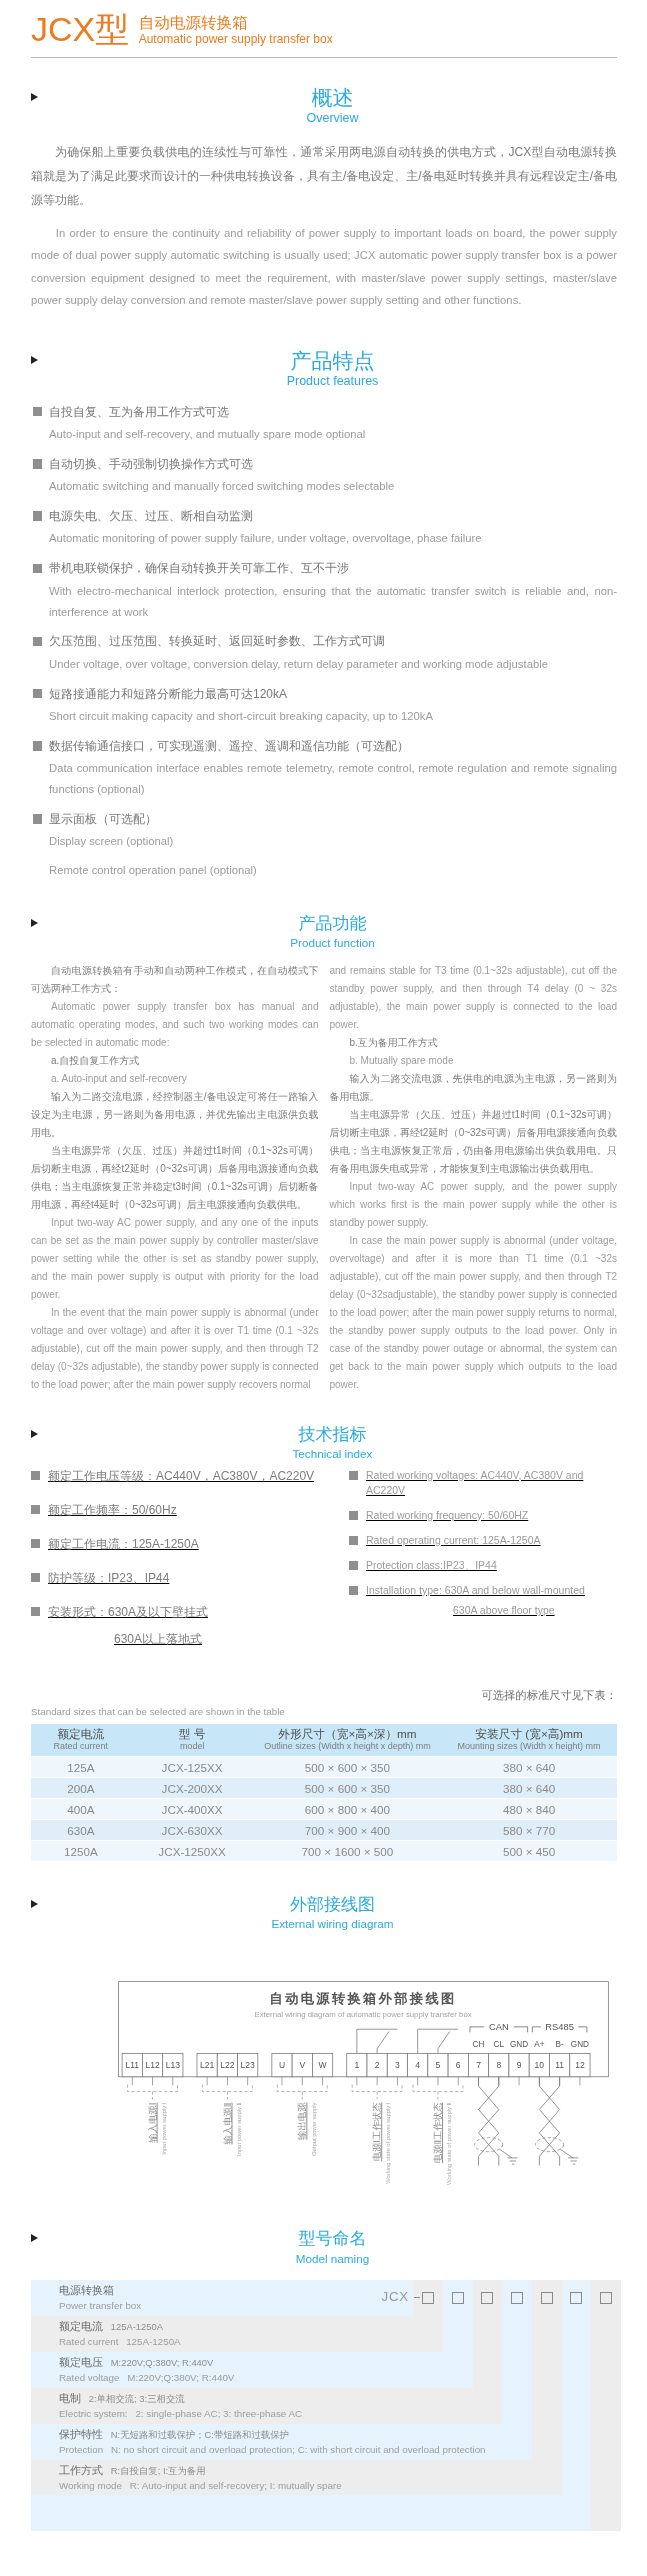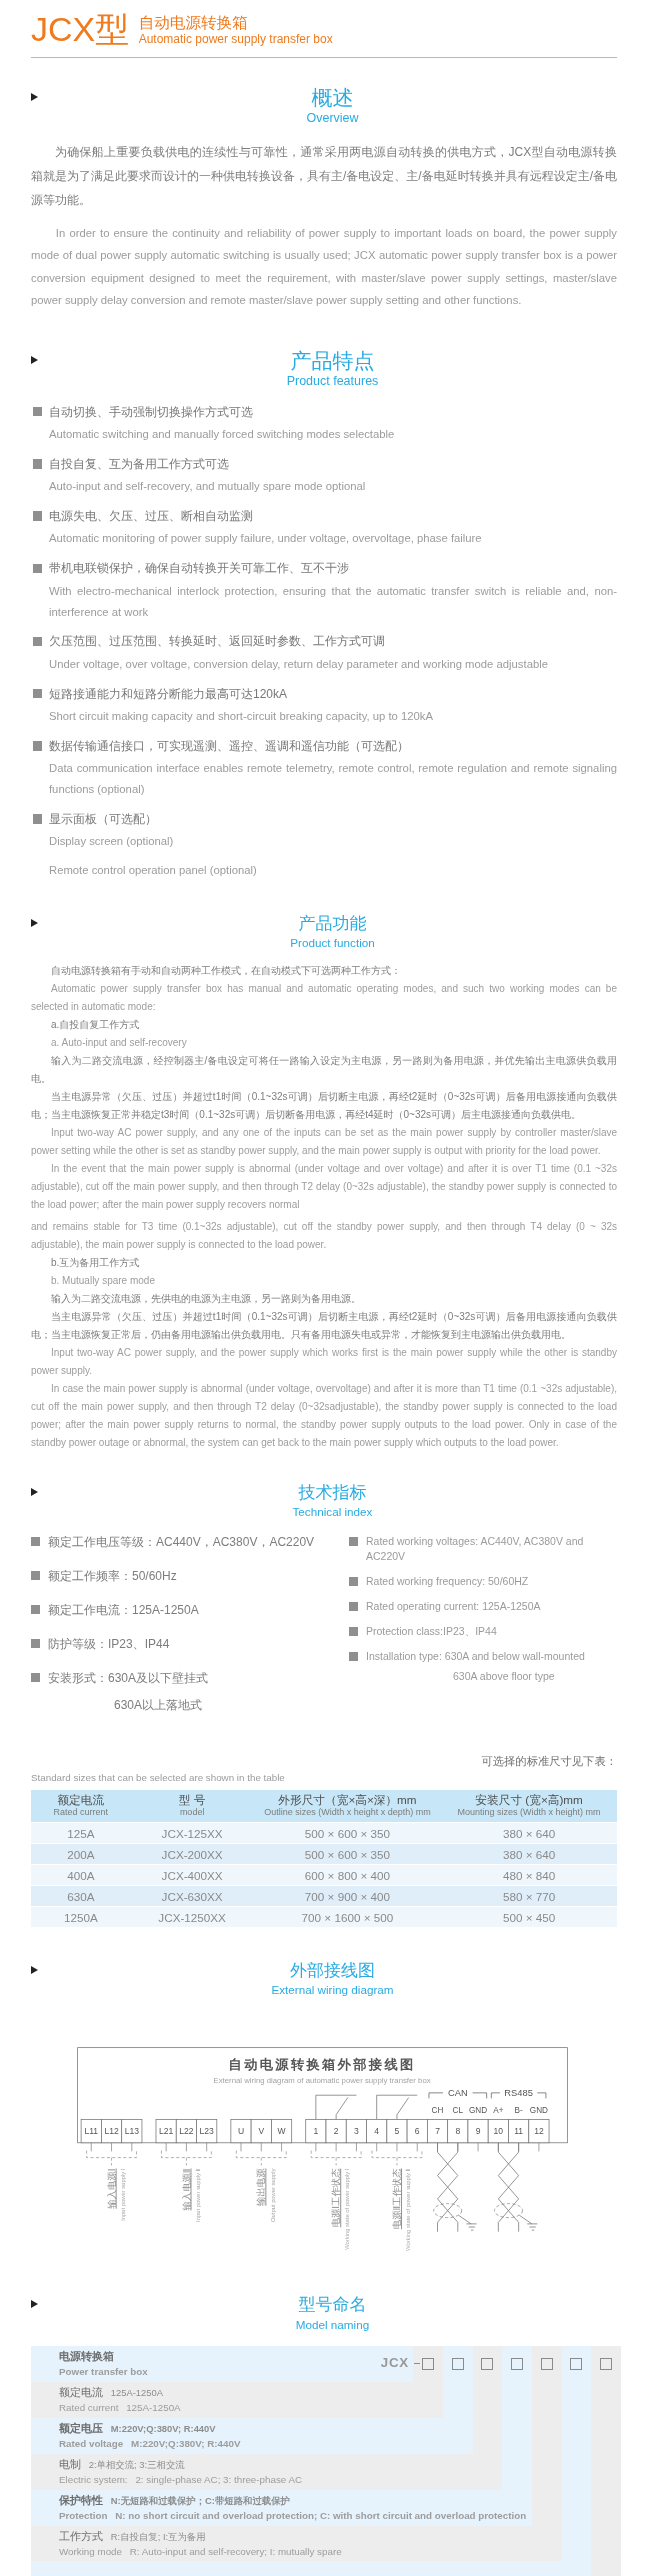--- a/index.html
+++ b/index.html
@@ -27,28 +27,28 @@
   .ov-en{margin:9.4px 0 0 0;color:#9c9c9c;font-size:11.3px;line-height:22.6px;text-align:justify;text-indent:2.2em;}
 
   
   .feat{margin-top:7.8px;margin-left:1.6px;}
   .sq{display:inline-block;width:9.4px;height:9.4px;background:#8f8f8f;margin-right:7px;}
   .feat-cn{color:#787878;font-size:12px;line-height:23.4px;}
   .feat-cn .sq{vertical-align:-0.8px;}
   .feat-en{color:#9c9c9c;font-size:11.3px;line-height:21px;margin-left:16.4px;text-align:justify;}
 
   
-  .cols{display:flex;gap:4px;margin-top:11px;flex-direction:column;}
+  .cols{display:flex;gap:11px;margin-top:11px;}
   .col{flex:1;font-size:10px;line-height:18px;text-align:justify;}
   .col p{margin:0;text-indent:2em;color:#7d7d7d;}
   .col p.en{color:#9d9d9d;}
   .col p.noindent{text-indent:0;}
 
   
-  .tech-cols{display:flex;margin-top:14px;}
+  .tech-cols{display:flex;margin-top:6px;text-decoration:underline;}
   .tech-left{width:318px;}
   .tech-right{flex:1;}
   .ti{position:relative;padding-left:17px;}
   .ti .sq{position:absolute;left:0;top:3.1px;}
   .tech-left .ti{color:#7d7d7d;font-size:12px;line-height:17px;margin-bottom:17px;}
   .tech-right .ti{color:#9b9b9b;font-size:10.5px;line-height:15px;margin-bottom:10px;}
   .ti-sub{margin-top:10px;}
   .tech-left .ti-sub{margin-left:66px;}
   .tech-right .ti-sub{margin-left:87px;margin-top:5.5px;}
 
@@ -58,35 +58,35 @@
   
   table.sizes{width:100%;border-collapse:separate;border-spacing:0 1.6px;margin-top:6.2px;}
   table.sizes th{background:#c7e6f7;font-weight:normal;padding:3.1px 1.6px 3.9px 1.6px;}
   .th-cn{font-size:11.7px;color:#4f4f4f;line-height:14px;}
   .th-en{font-size:9px;color:#7e7e7e;line-height:11px;}
   table.sizes td{font-size:11.7px;color:#8a8a8a;text-align:center;height:20px;padding:0;}
   table.sizes tbody tr:nth-child(odd) td{background:#eff7fd;}
   table.sizes tbody tr:nth-child(even) td{background:#e0eefa;}
 
   
-  .wiring-wrap{margin:20px 0 0 45px;}
+  .wiring-wrap{margin:20px 0 0 45px;text-align:right;}
   .wsvg text{font-family:"Liberation Sans","DejaVu Sans",sans-serif;}
   .wt-cn{font-size:17px;font-weight:bold;fill:#555;letter-spacing:3px;}
   .wt-en{font-size:10px;fill:#a3a3a3;}
   .term{font-size:11px;fill:#555;}
   .pin{font-size:10.5px;fill:#555;}
   .bus{font-size:12px;fill:#555;}
   .vcn{font-size:12px;fill:#8a8a8a;text-decoration:underline;}
   .ven{font-size:7.5px;fill:#a8a8a8;}
 
   
   .nm{position:relative;width:590px;height:290px;margin-top:14px;}
   .nm-row{position:absolute;left:0;height:36px;}
   .nm-strip{position:absolute;top:0;width:30px;}
-  .nm-blue{background:#e6f3fc;font-weight:bold;}
+  .nm-blue{background:#e6f3fc;}
   .nm-gray{background:#ededed;}
   .nm-txt{padding:3.1px 0 0 28px;}
   .nm-cn{font-size:11px;color:#6e6e6e;line-height:15.6px;white-space:nowrap;}
   .nm-cn .dsc{font-size:9.4px;color:#8d8d8d;margin-left:7.8px;}
   .nm-en{font-size:9.8px;color:#9d9d9d;line-height:14px;white-space:nowrap;}
   .nm-en .dsc{margin-left:7.8px;}
   .nm-code{position:absolute;left:0;top:0;width:378px;text-align:right;line-height:34px;font-size:13.3px;color:#999;letter-spacing:0.8px;}
   .nm-box{position:absolute;top:11.7px;width:10px;height:10px;border:1.2px solid #8a8a8a;background:transparent;}
   .nm-dash{position:absolute;top:16.4px;width:5.5px;height:1.6px;background:#8a8a8a;}
 </style>
@@ -112,26 +112,26 @@
   <p class="ov-cn">为确保船上重要负载供电的连续性与可靠性，通常采用两电源自动转换的供电方式，JCX型自动电源转换箱就是为了满足此要求而设计的一种供电转换设备，具有主/备电设定、主/备电延时转换并具有远程设定主/备电源等功能。</p>
   <p class="ov-en">In order to ensure the continuity and reliability of power supply to important loads on board, the power supply mode of dual power supply automatic switching is usually used; JCX automatic power supply transfer box is a power conversion equipment designed to meet the requirement, with master/slave power supply settings, master/slave power supply delay conversion and remote master/slave power supply setting and other functions.</p>
 
   <div class="sec" style="margin-top:37px;">
     <span class="tri"></span>
     <div class="sec-cn">产品特点</div>
     <div class="sec-en">Product features</div>
   </div>
   <div style="margin-top:11px;">
     <div class="feat">
+      <div class="feat-cn"><span class="sq"></span><span>自投自复、互为备用工作方式可选</span></div>
+      <div class="feat-en">Auto-input and self-recovery, and mutually spare mode optional</div>
+    </div>
+    <div class="feat">
       <div class="feat-cn"><span class="sq"></span><span>自动切换、手动强制切换操作方式可选</span></div>
       <div class="feat-en">Automatic switching and manually forced switching modes selectable</div>
-    </div>
-    <div class="feat">
-      <div class="feat-cn"><span class="sq"></span><span>自投自复、互为备用工作方式可选</span></div>
-      <div class="feat-en">Auto-input and self-recovery, and mutually spare mode optional</div>
     </div>
     <div class="feat">
       <div class="feat-cn"><span class="sq"></span><span>电源失电、欠压、过压、断相自动监测</span></div>
       <div class="feat-en">Automatic monitoring of power supply failure, under voltage, overvoltage, phase failure</div>
     </div>
     <div class="feat">
       <div class="feat-cn"><span class="sq"></span><span>带机电联锁保护，确保自动转换开关可靠工作、互不干涉</span></div>
       <div class="feat-en">With electro-mechanical interlock protection, ensuring that the automatic transfer switch is reliable and, non-interference at work</div>
     </div>
     <div class="feat">

